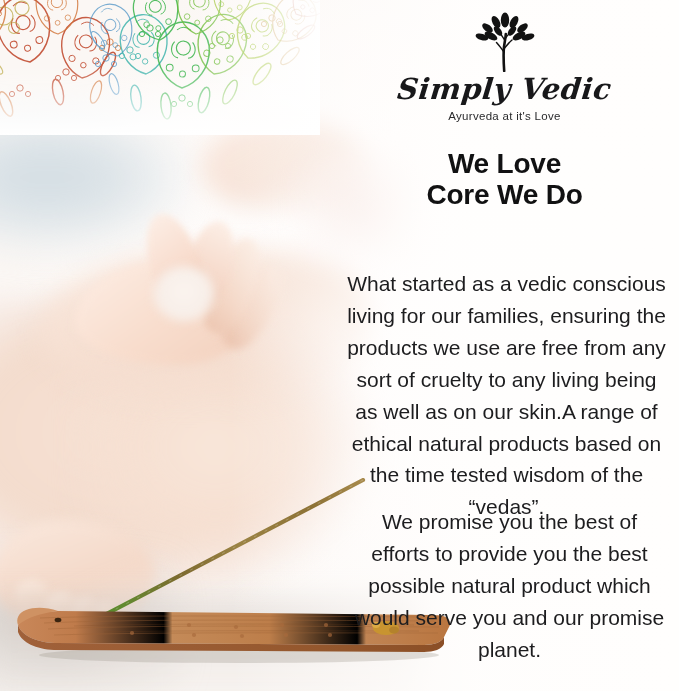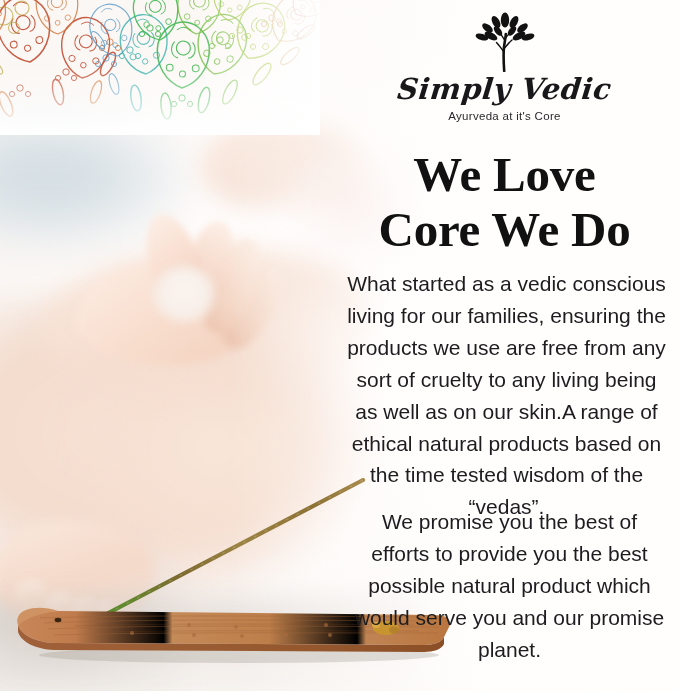--- a/index.html
+++ b/index.html
@@ -285,23 +285,23 @@
     color: #2a2a2c;
     letter-spacing: 0.3px;
     margin-top: 6px;
   }
   .headline {
     position: absolute;
     left: 0;
     top: 148px;
     width: 349px;
     text-align: center;
-    font-family: Liberation Serif, serif;
+    font-family: Liberation Sans, sans-serif;
     font-weight: 700;
-    font-size: 49px;
+    font-size: 28px;
     line-height: 1.12;
     letter-spacing: -0.2px;
     color: #111112;
   }
   .headline .l2 { display: block; }
   .para {
     position: absolute;
     left: 14px;
     width: 325px;
     text-align: center;
@@ -539,21 +539,21 @@
             <ellipse cx="13" cy="25" rx="3.2" ry="6.6" transform="rotate(-74 13 25)"></ellipse>
             <ellipse cx="59" cy="25" rx="3.2" ry="6.6" transform="rotate(74 59 25)"></ellipse>
             <ellipse cx="22" cy="24" rx="3.4" ry="7" transform="rotate(-62 22 24)"></ellipse>
             <ellipse cx="50" cy="24" rx="3.4" ry="7" transform="rotate(62 50 24)"></ellipse>
             <ellipse cx="29" cy="19" rx="3" ry="5.6" transform="rotate(-40 29 19)"></ellipse>
             <ellipse cx="43" cy="19" rx="3" ry="5.6" transform="rotate(40 43 19)"></ellipse>
           </g>
         </svg>
       </span>
       <div class="brand-name">Simply Vedic</div>
-      <div class="brand-tag">Ayurveda at it's Core</div>
+      <div class="brand-tag">Ayurveda at it's Love</div>
     </div>
 
     <div class="headline">
       <span>We Love</span>
       <span class="l2">Core We Do</span>
     </div>
 
     <div class="para para-1">What started as a vedic conscious living for our families, ensuring the products we use are free from any sort of cruelty to any living being as well as on our skin.A range of ethical natural products based on the time tested wisdom of the “vedas”.</div>
     <div class="para para-2">We promise you the best of efforts to provide you the best possible natural product which would serve you and our promise planet.</div>
   </div>

